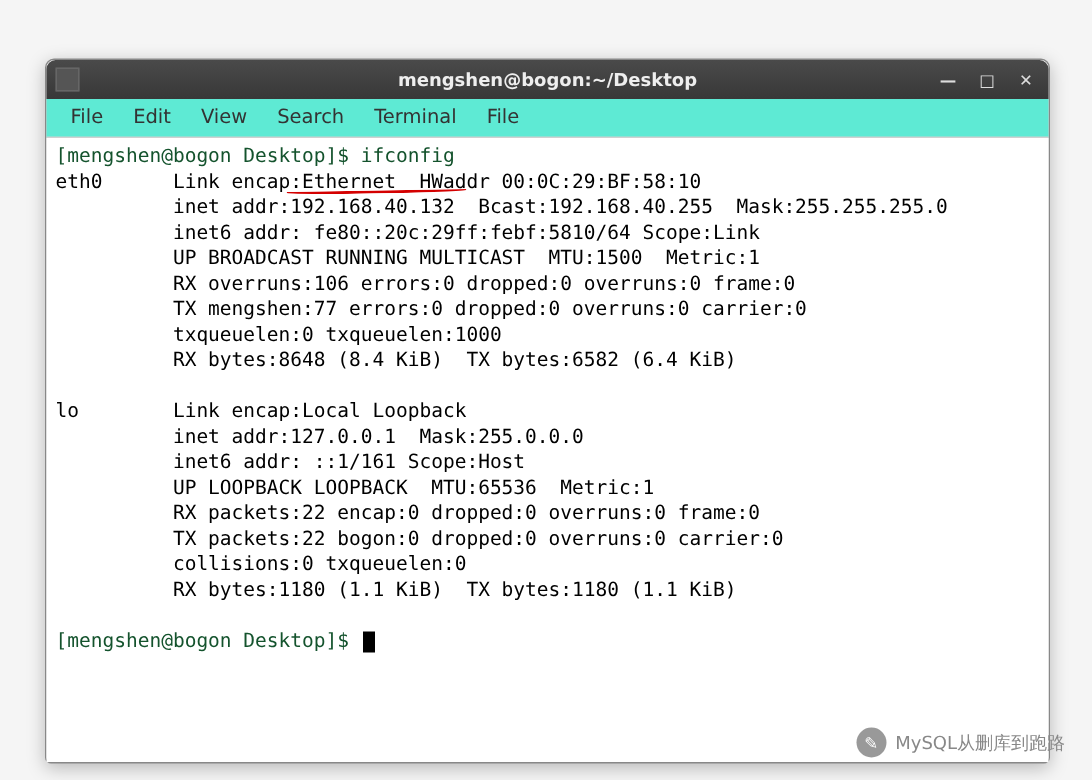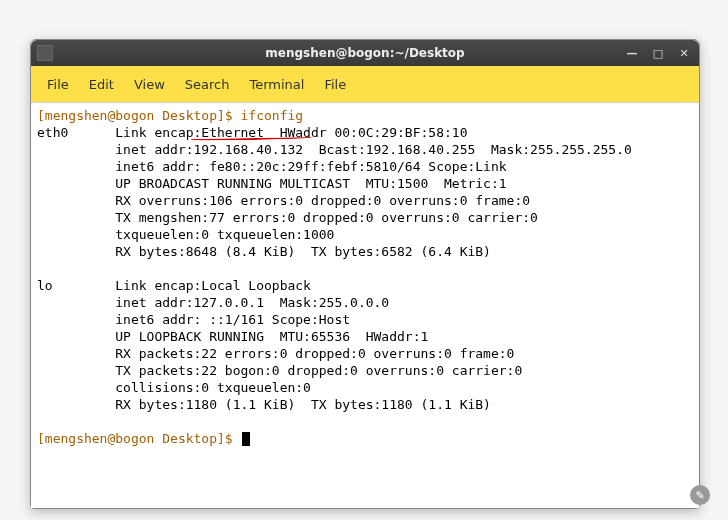--- a/index.html
+++ b/index.html
@@ -57,22 +57,22 @@
     }
     .win-btn {
       width: 18px; height: 16px;
       display: flex; align-items: center; justify-content: center;
       color: #ddd;
       cursor: pointer;
       font-size: 11px;
       font-weight: bold;
     }
     .menubar {
-      height: 37px;
-      background: #fde047;
+      height: 26px;
+      background: #5eead4;
       border-bottom: 1px solid #d0d0d0;
       display: flex;
       align-items: center;
       padding: 0 6px;
       font-size: 13px;
       color: #333;
     }
     .menu-item {
       padding: 2px 10px;
       cursor: pointer;
@@ -82,21 +82,21 @@
       background: #fff;
       color: #000;
       font-family: "DejaVu Sans Mono", Menlo, monospace;
       font-size: 13px;
       line-height: 17px;
       padding: 4px 6px;
       white-space: pre;
       overflow: hidden;
       position: relative;
     }
-    .prompt-user { color: #a16207; }
+    .prompt-user { color: #14532d; }
     .underline-red {
       position: absolute;
       height: 3px;
       background: transparent;
       border-bottom: 2px solid #d40000;
       border-radius: 0 0 50% 50%;
       transform: rotate(-1deg);
     }
     .cursor-block {
       display: inline-block;
@@ -154,26 +154,27 @@
 <span>          inet6 addr: fe80::20c:29ff:febf:5810/64 Scope:Link</span>
 <span>          UP BROADCAST RUNNING MULTICAST  MTU:1500  Metric:1</span>
 <span>          RX overruns:106 errors:0 dropped:0 overruns:0 frame:0</span>
 <span>          TX mengshen:77 errors:0 dropped:0 overruns:0 carrier:0</span>
 <span>          txqueuelen:0 txqueuelen:1000</span>
 <span>          RX bytes:8648 (8.4 KiB)  TX bytes:6582 (6.4 KiB)</span>
 <span></span>
 <span>lo        Link encap:Local Loopback</span>
 <span>          inet addr:127.0.0.1  Mask:255.0.0.0</span>
 <span>          inet6 addr: ::1/161 Scope:Host</span>
-<span>          UP LOOPBACK RUNNING  MTU:65536  HWaddr:1</span>
-<span>          RX packets:22 errors:0 dropped:0 overruns:0 frame:0</span>
+<span>          UP LOOPBACK LOOPBACK  MTU:65536  Metric:1</span>
+<span>          RX packets:22 encap:0 dropped:0 overruns:0 frame:0</span>
 <span>          TX packets:22 bogon:0 dropped:0 overruns:0 carrier:0</span>
 <span>          collisions:0 txqueuelen:0</span>
 <span>          RX bytes:1180 (1.1 KiB)  TX bytes:1180 (1.1 KiB)</span>
 <span></span>
 <span class="prompt-user"><span>[mengshen@bogon Desktop]$ </span></span><span class="cursor-block"></span>
     <div class="underline-red" style="top:34px; left:160px; width:120px;"></div>
   </div>
 </div>
 
 <div class="watermark">
   <div class="wm-icon">✎</div>
+  <span>MySQL从删库到跑路</span>
 </div>
 
 </body></html>

